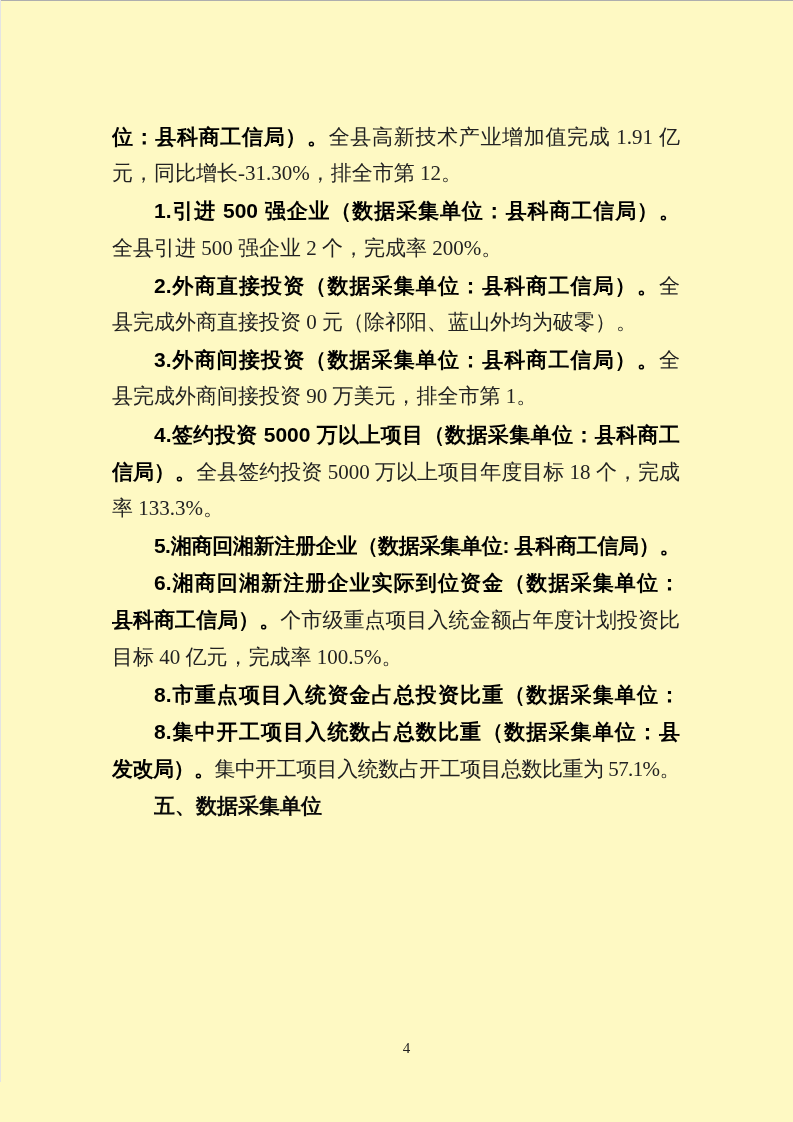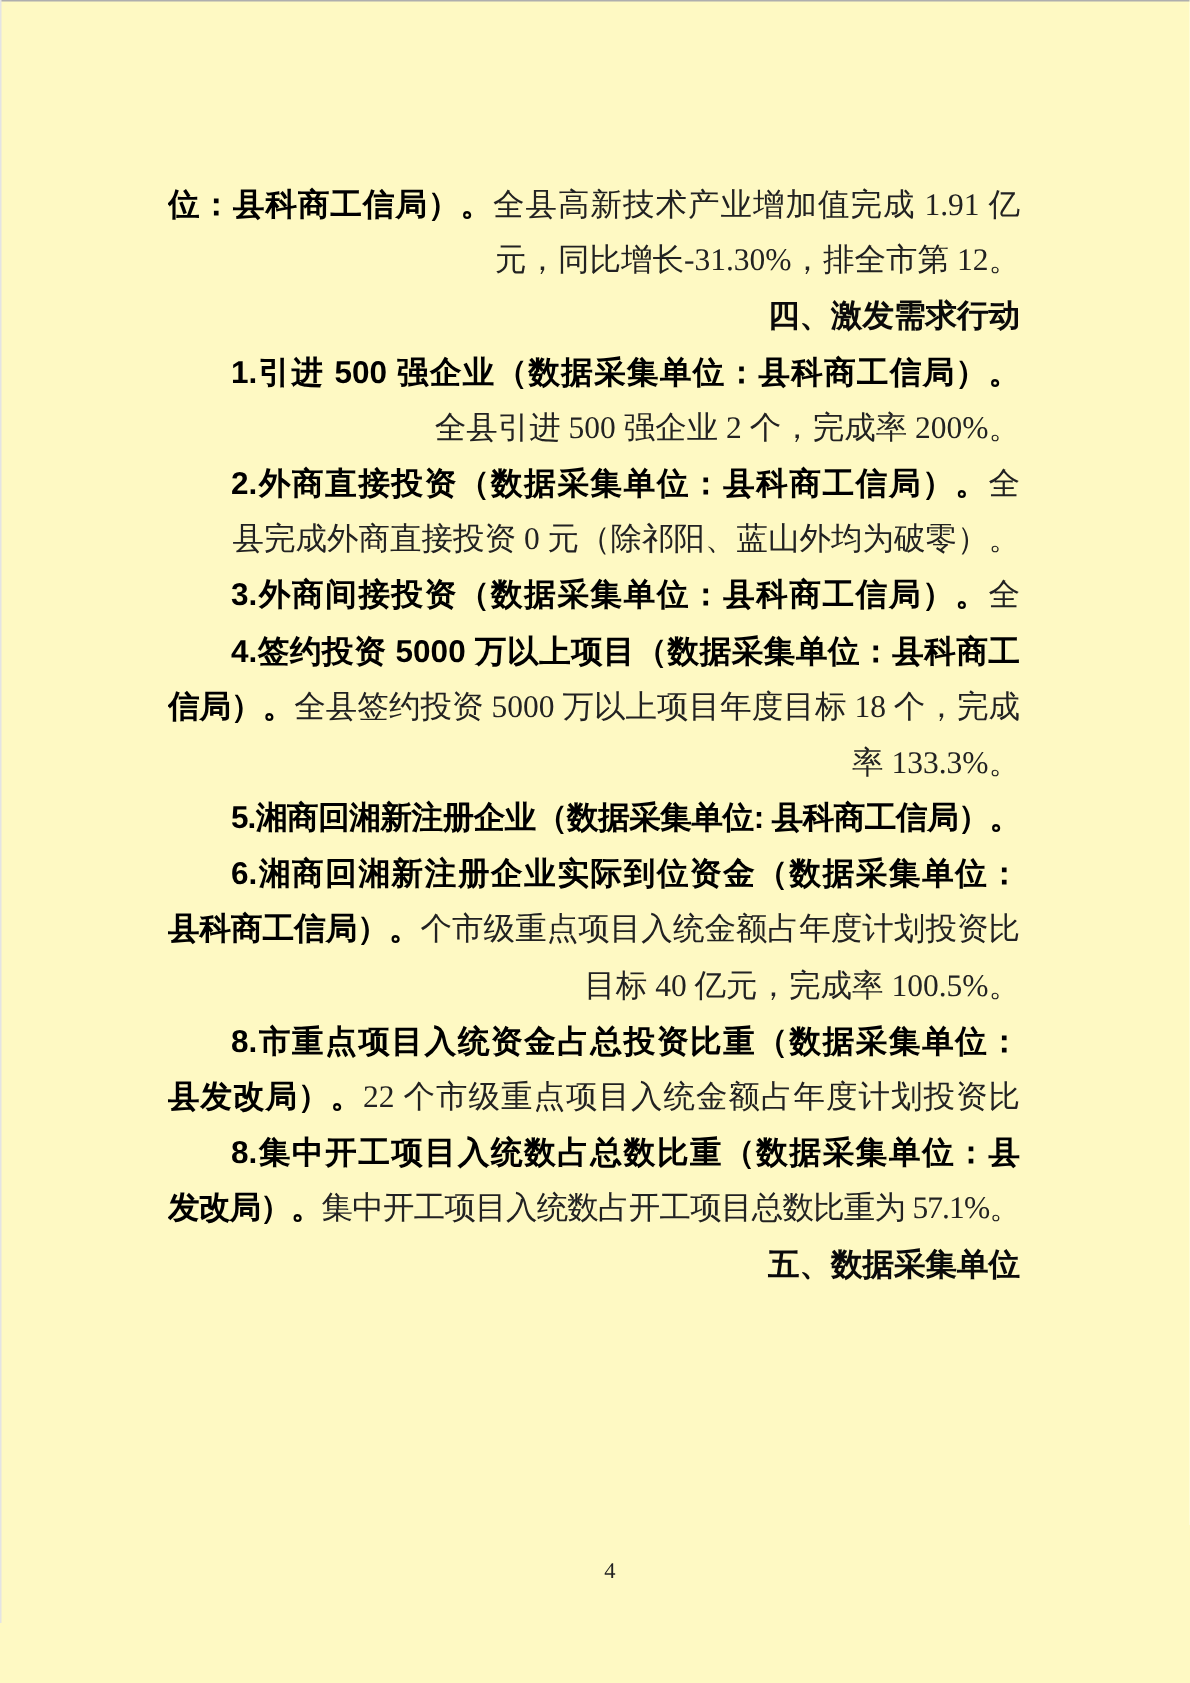--- a/index.html
+++ b/index.html
@@ -37,21 +37,21 @@
     left: 112px;
     top: 118px;
     width: 568px;
   }
   .line {
     height: 37.2px;
     line-height: 37.2px;
     font-size: 21px;
     overflow: hidden;
     word-break: keep-all;
-    text-align: right;
+    text-align: left;
   }
   .line.indent { text-indent: 42px; }
   .line.full {
     text-align: justify;
     text-align-last: justify;
   }
   .line.tight { letter-spacing: -0.6px; }
   .seg-normal {
     font-family: "Liberation Serif", serif;
     font-weight: 400;
@@ -80,33 +80,32 @@
     color: #222222;
   }
 </style>
 </head>
 <body>
 
 <div class="page">
   <div class="doc-body">
       <div class="line full"><span class="seg-bold">位：县科商工信局）。</span><span class="seg-normal">全县高新技术产业增加值完成 1.91 亿</span></div>
       <div class="line"><span class="seg-normal">元，同比增长-31.30%，排全市第 12。</span></div>
-      <div class="line indent"><span class="seg-heading">四、激发需求行动</span></div>
       <div class="line indent full"><span class="seg-bold">1.引进 500 强企业（数据采集单位：县科商工信局）。</span></div>
       <div class="line"><span class="seg-normal">全县引进 500 强企业 2 个，完成率 200%。</span></div>
       <div class="line indent full"><span class="seg-bold">2.外商直接投资（数据采集单位：县科商工信局）。</span><span class="seg-normal">全</span></div>
       <div class="line"><span class="seg-normal">县完成外商直接投资 0 元（除祁阳、蓝山外均为破零）。</span></div>
       <div class="line indent full"><span class="seg-bold">3.外商间接投资（数据采集单位：县科商工信局）。</span><span class="seg-normal">全</span></div>
+      <div class="line"><span class="seg-normal">县完成外商间接投资 90 万美元，排全市第 1。</span></div>
       <div class="line indent full"><span class="seg-bold">4.签约投资 5000 万以上项目（数据采集单位：县科商工</span></div>
       <div class="line full"><span class="seg-bold">信局）。</span><span class="seg-normal">全县签约投资 5000 万以上项目年度目标 18 个，完成</span></div>
       <div class="line"><span class="seg-normal">率 133.3%。</span></div>
       <div class="line indent full tight"><span class="seg-bold">5.湘商回湘新注册企业（数据采集单位: 县科商工信局）。</span></div>
       <div class="line indent full"><span class="seg-bold">6.湘商回湘新注册企业实际到位资金（数据采集单位：</span></div>
       <div class="line full"><span class="seg-bold">县科商工信局）。</span><span class="seg-normal">个市级重点项目入统金额占年度计划投资比</span></div>
       <div class="line"><span class="seg-normal">目标 40 亿元，完成率 100.5%。</span></div>
       <div class="line indent full"><span class="seg-bold">8.市重点项目入统资金占总投资比重（数据采集单位：</span></div>
-      <div class="line full"><span class="seg-bold">县发改局）。</span><span class="seg-normal">22 个市级重点项目入统金额占年度计划投资比</span></div>
       <div class="line indent full"><span class="seg-bold">8.集中开工项目入统数占总数比重（数据采集单位：县</span></div>
       <div class="line full tight"><span class="seg-bold">发改局）。</span><span class="seg-normal">集中开工项目入统数占开工项目总数比重为 57.1%。</span></div>
       <div class="line indent"><span class="seg-heading">五、数据采集单位</span></div>
     </div>
   <div class="page-number">4</div>
 </div>
 
 </body></html>

